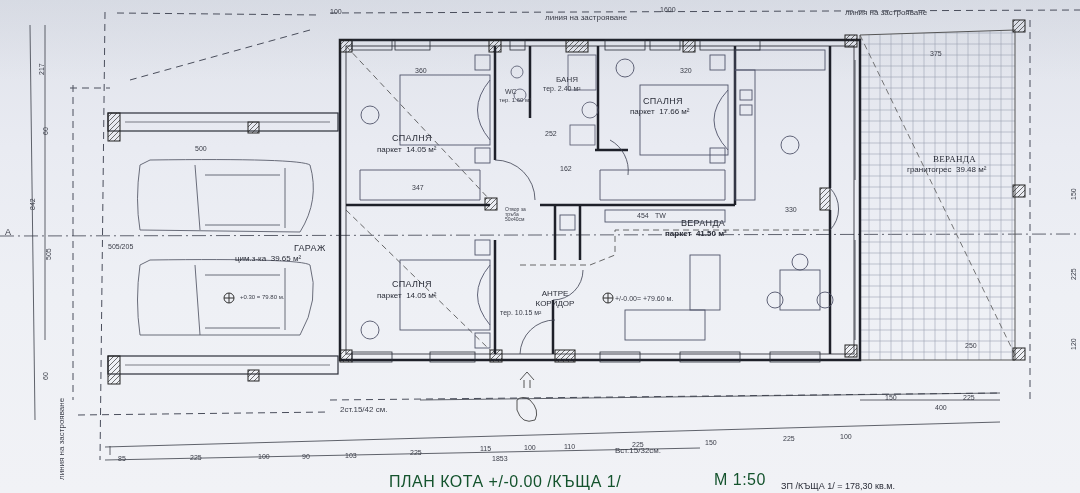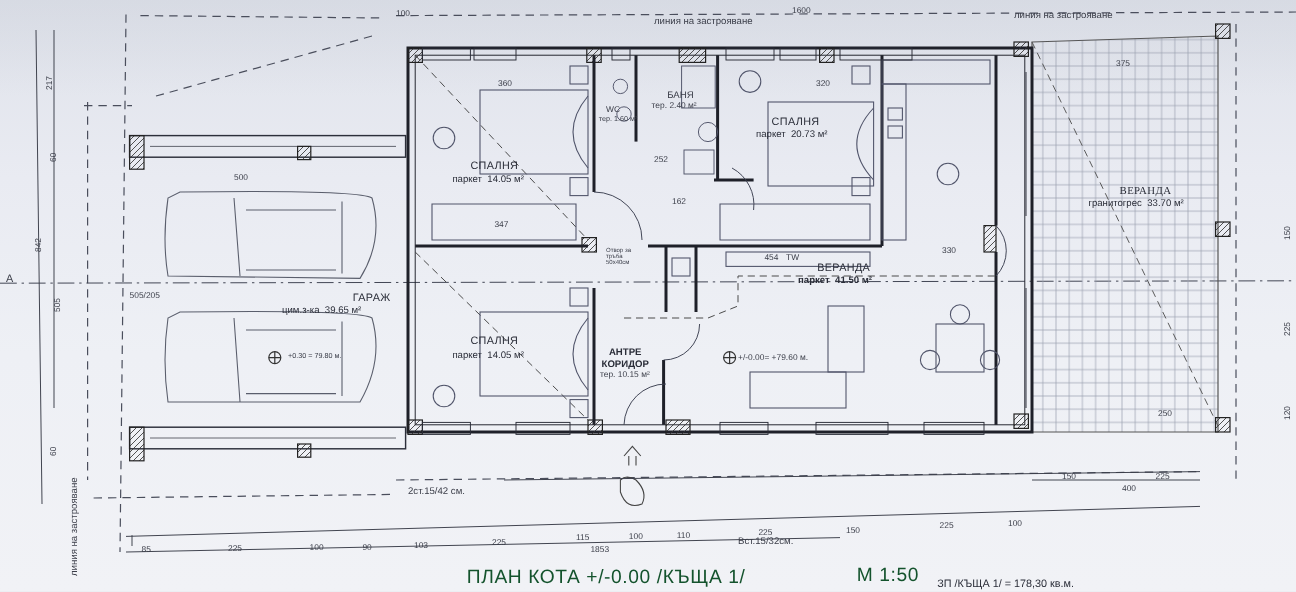--- a/index.html
+++ b/index.html
@@ -217,33 +217,33 @@
 <div class="lbl room-name" style="left:392px;top:280px;">СПАЛНЯ</div>
 <div class="lbl room-sub" style="left:377px;top:292px;"><span>паркет</span>&nbsp; <span>14.05 м²</span></div>
 
 <div class="lbl dim" style="left:505px;top:88px;font-size:7px;">WC</div>
 <div class="lbl dim" style="left:499px;top:97px;font-size:6px;"><span>тер.</span> <span>1.60 м²</span></div>
 
 <div class="lbl dim" style="left:556px;top:76px;font-size:8px;">БАНЯ</div>
 <div class="lbl dim" style="left:543px;top:85px;font-size:7px;"><span>тер.</span> <span>2.40 м²</span></div>
 
 <div class="lbl room-name" style="left:643px;top:97px;">СПАЛНЯ</div>
-<div class="lbl room-sub" style="left:630px;top:108px;"><span>паркет</span>&nbsp; <span>20.73 м²</span></div>
+<div class="lbl room-sub" style="left:630px;top:108px;"><span>паркет</span>&nbsp; <span>17.66 м²</span></div>
 
 <div class="lbl room-name" style="left:681px;top:219px;">ВЕРАНДА</div>
 <div class="lbl room-sub" style="left:665px;top:230px;font-weight:bold;"><span>паркет</span>&nbsp; <span>41.50 м²</span></div>
 <div class="lbl dim" style="left:655px;top:212px;">TW</div>
 <div class="lbl dim" style="left:615px;top:295px;font-size:7px;">+/-0.00= +79.60 м.</div>
 
-<div class="lbl room-sub" style="left:501px;top:289px;width:40px;text-align:center;white-space:normal;line-height:10px;font-size:8px;font-weight:bold;">АНТРЕ КОРИДОР</div>
+<div class="lbl room-sub" style="left:535px;top:289px;width:40px;text-align:center;white-space:normal;line-height:10px;font-size:8px;">АНТРЕ КОРИДОР</div>
 <div class="lbl dim" style="left:500px;top:309px;font-size:7px;"><span>тер.</span> <span>10.15 м²</span></div>
 <div class="lbl dim" style="left:505px;top:207px;font-size:5px;width:30px;white-space:normal;">Отвор за тръба 50х40см</div>
 
 <div class="lbl room-name" style="left:933px;top:155px;font-family:Liberation Serif, serif;">ВЕРАНДА</div>
-<div class="lbl room-sub" style="left:907px;top:166px;"><span>гранитогрес</span>&nbsp; <span>33.70 м²</span></div>
+<div class="lbl room-sub" style="left:907px;top:166px;"><span>гранитогрес</span>&nbsp; <span>39.48 м²</span></div>
 
 <div class="lbl dim" style="left:340px;top:406px;font-size:8px;">2ст.15/42 см.</div>
 <div class="lbl dim" style="left:615px;top:401px;font-size:8px;margin-top:46px;">Вст.15/32см.</div>
 
 <div class="lbl dim" style="left:330px;top:8px;">100</div>
 <div class="lbl dim" style="left:660px;top:6px;">1600</div>
 
 <div class="lbl dim" style="left:195px;top:145px;">500</div>
 <div class="lbl dim" style="left:108px;top:243px;line-height:8px;text-align:center;">505/205</div>
 <div class="lbl dim" style="left:415px;top:67px;">360</div>

